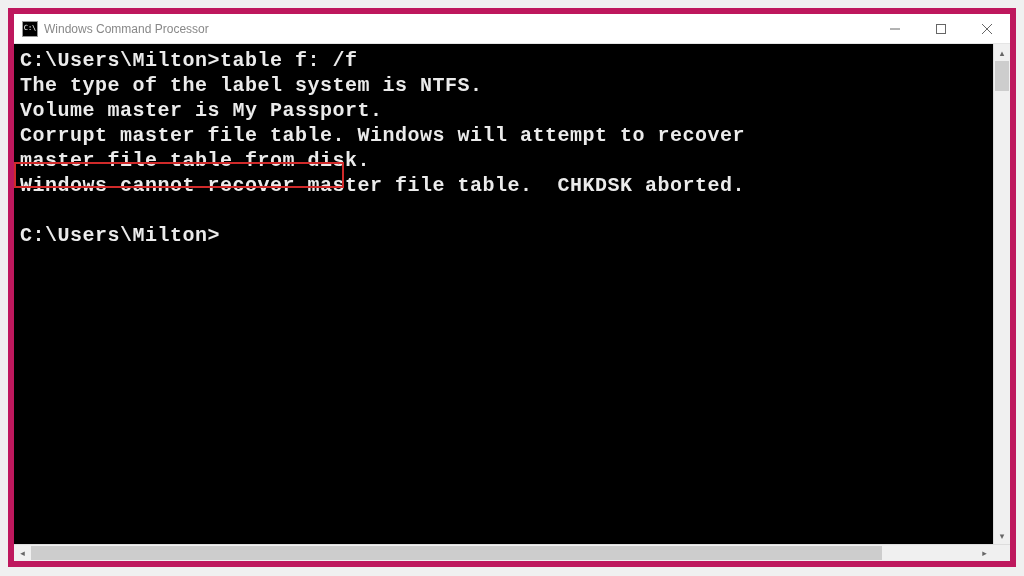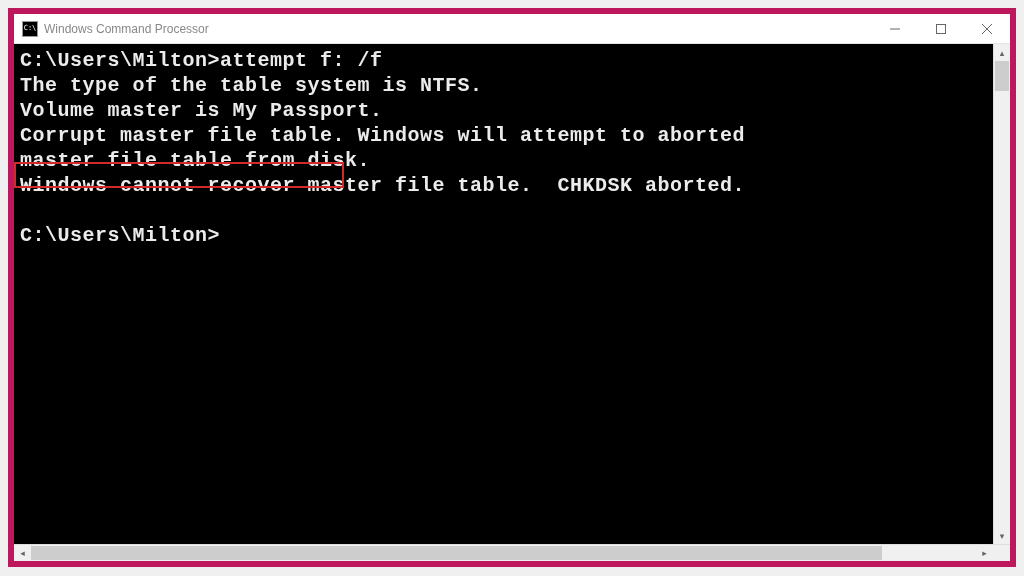--- a/index.html
+++ b/index.html
@@ -167,24 +167,24 @@
       <div class="win-btn">
         <svg width="10" height="10" viewBox="0 0 10 10">
             <line x1="0" y1="0" x2="10" y2="10"></line>
             <line x1="10" y1="0" x2="0" y2="10"></line>
           </svg>
       </div>
     </div>
   </div>
 
   <div class="terminal-wrap">
-    <div class="terminal"><span>C:\Users\Milton&gt;</span><span>attempt f: /f</span>
-<span>The type of the table system is NTFS.</span>
+    <div class="terminal"><span>C:\Users\Milton&gt;</span><span>table f: /f</span>
+<span>The type of the label system is NTFS.</span>
 <span>Volume master is My Passport.</span>
-<span>Corrupt master file table.</span><span> Windows will attempt to aborted</span>
+<span>Corrupt master file table.</span><span> Windows will attempt to recover</span>
 <span>master file table from disk.</span>
 <span>Windows cannot recover master file table.  CHKDSK aborted.</span>
 
 <span>C:\Users\Milton&gt;</span></div>
     <div class="highlight-box" id="hbox" style="top: 118px; left: 0px; width: 330px; height: 26px;"></div>
     <div class="vscroll">
       <div class="vscroll-arrow up">▴</div>
       <div class="vscroll-thumb"></div>
       <div class="vscroll-arrow down">▾</div>
     </div>

